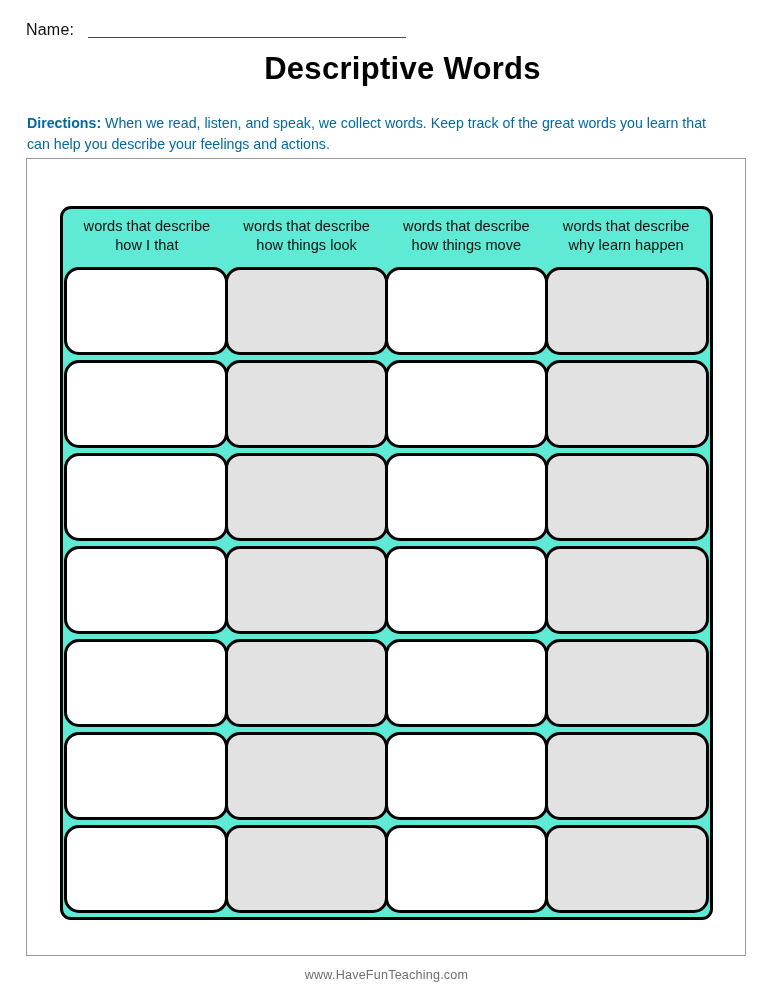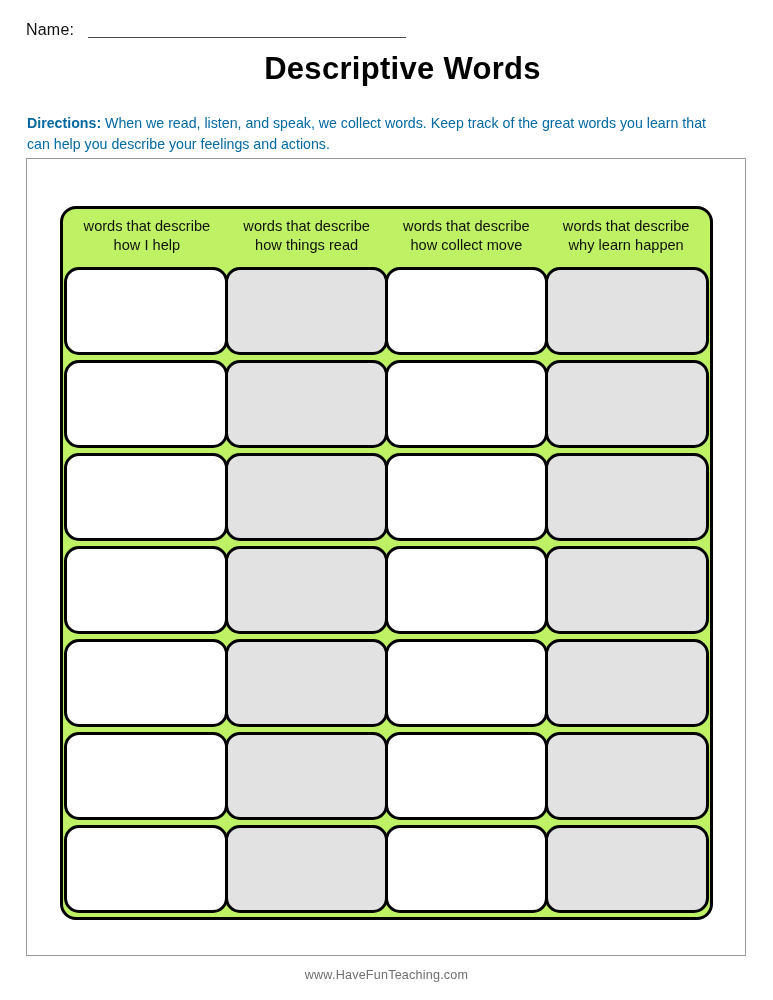--- a/index.html
+++ b/index.html
@@ -82,23 +82,23 @@
   }
 
   
   .grid-container {
     position: absolute;
     left: 60px;
     top: 206px;
     width: 653px;
     height: 714px;
     border: 3.2px solid #000;
-    border-radius: 16px;
-    box-sizing: border-box;
-    background: #bef264;
+    border-radius: 11px;
+    box-sizing: border-box;
+    background: #5eead4;
     padding: 0;
   }
 
   
   .col-headers {
     display: flex;
     height: 58px;
     padding: 8px 4px 0 4px;
     box-sizing: border-box;
   }
@@ -159,29 +159,29 @@
 <div class="directions">
   <span class="dir-label">Directions:</span><span> When we read, listen, and speak, we collect words.  Keep track of the great words you learn that can help you describe your feelings and actions.</span>
 </div>
 
 <div class="worksheet-frame"></div>
 
 <div class="grid-container">
   <div class="col-headers">
     <div class="col-header">
       <div>words that describe</div>
-      <div>how I help</div>
-    </div>
-    <div class="col-header">
-      <div>words that describe</div>
-      <div>how things read</div>
-    </div>
-    <div class="col-header">
-      <div>words that describe</div>
-      <div>how collect move</div>
+      <div>how I that</div>
+    </div>
+    <div class="col-header">
+      <div>words that describe</div>
+      <div>how things look</div>
+    </div>
+    <div class="col-header">
+      <div>words that describe</div>
+      <div>how things move</div>
     </div>
     <div class="col-header">
       <div>words that describe</div>
       <div>why learn happen</div>
     </div>
   </div>
   <div class="rows" id="rows-host">
       <div class="cell-row">
         <div class="cell"></div>
         <div class="cell shaded"></div>

